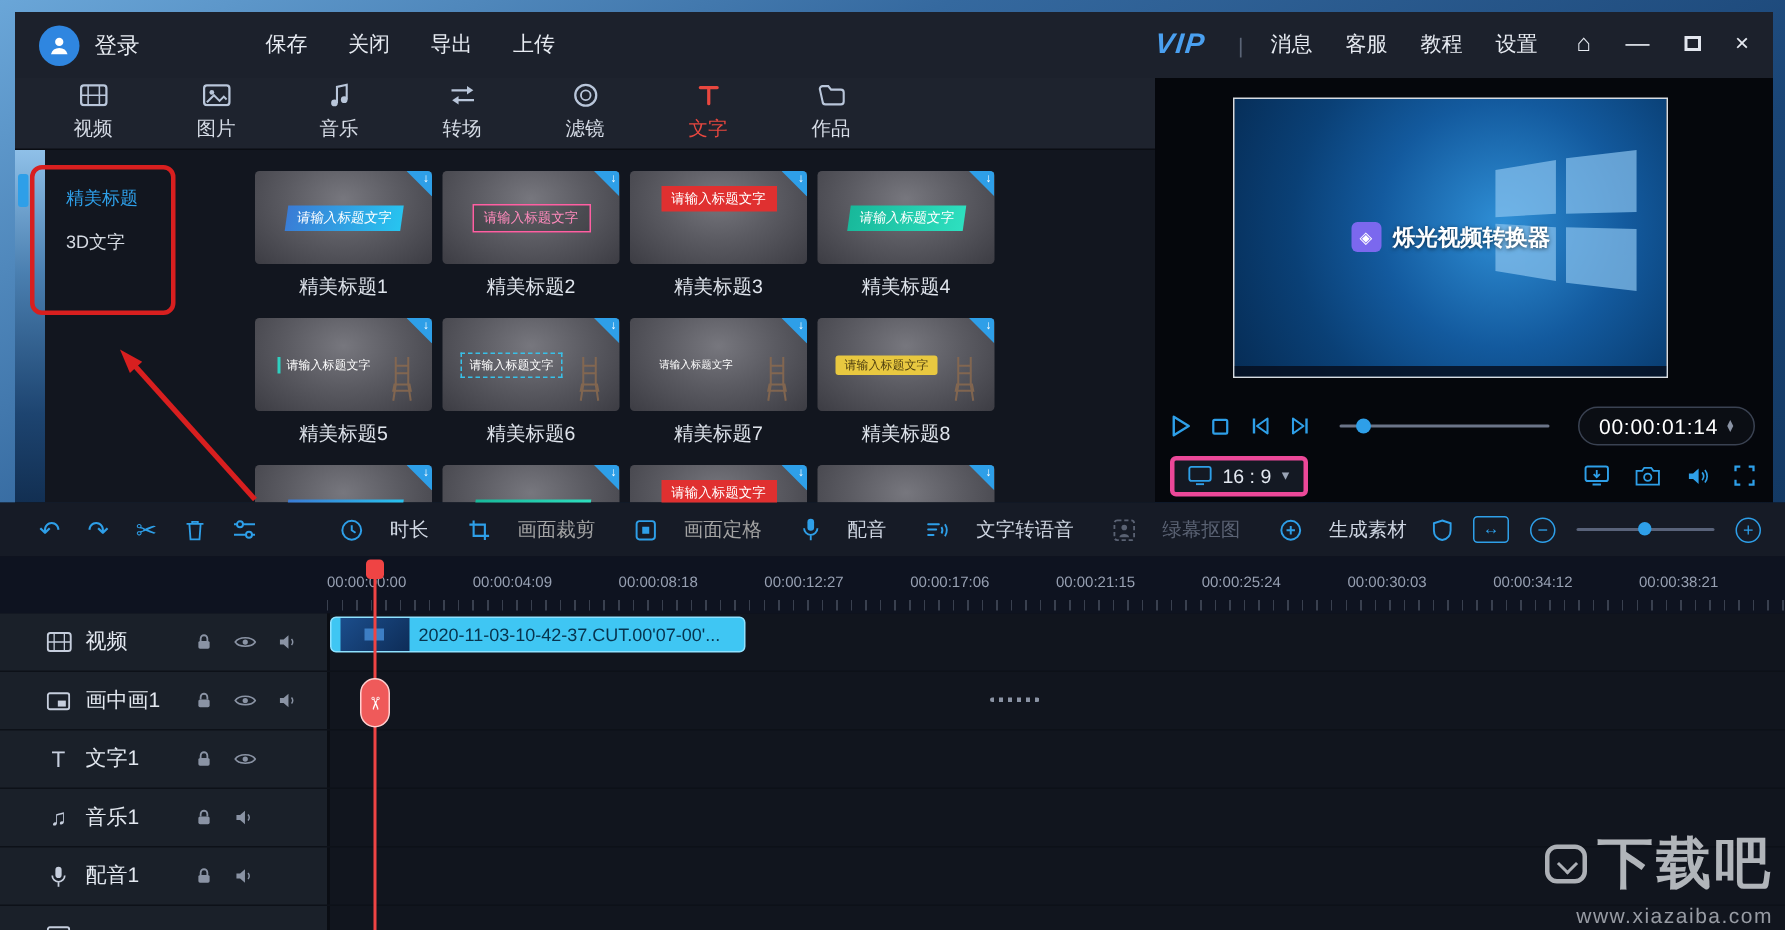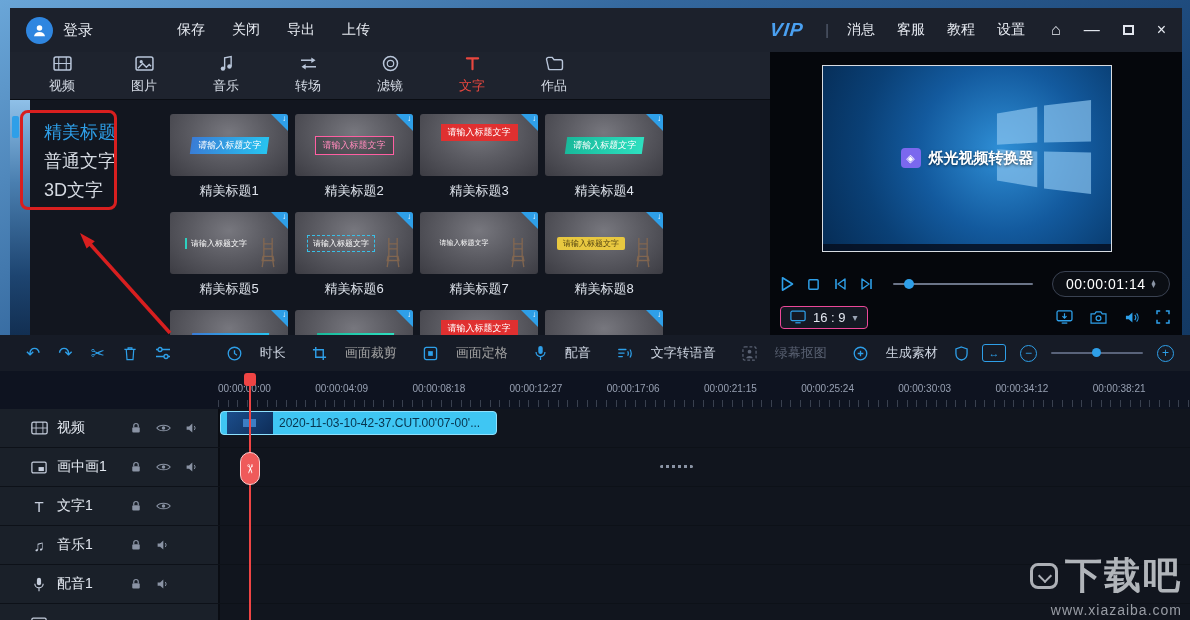--- a/index.html
+++ b/index.html
@@ -31,21 +31,21 @@
   .left-pane{position:absolute;left:10px;top:52px;width:760px;height:283px;background:#12161f}
   .media-tabs{height:48px;background:#1e232e;display:flex;align-items:flex-end;padding:0 0 4px 36px;gap:50px;border-bottom:1px solid #0a0d13}
   .mtab{display:flex;flex-direction:column;align-items:center;gap:4px;color:#b9c6da;cursor:pointer;min-width:32px}
   .mtab .micon{height:20px;display:flex;align-items:center;justify-content:center}
   .mtab .mlabel{font-size:13px;color:#d6dce6}
   .mtab.active .micon{color:#e8473f}
   .mtab.active .mlabel{color:#e8473f}
   .library{position:absolute;left:0;top:48px;right:0;bottom:0;display:flex;background:#12161f;overflow:hidden}
   .desktop-strip{width:20px;background:linear-gradient(180deg,#8fc0e8,#4a7fb0 35%,#1d4470 75%,#122f52)}
   .sidebar{width:118px;padding:18px 0 0 14px}
-  .sidebar .sitem{font-size:18px;line-height:29px;color:#d5dae2;cursor:pointer}
+  .sidebar .sitem{font-size:12px;line-height:29px;color:#d5dae2;cursor:pointer}
   .sidebar .sitem.active{color:#2e9fe8}
   .grid{flex:1;padding:14px 0 0 22px;display:grid;grid-template-columns:repeat(4,125px);grid-auto-rows:86px;row-gap:12px}
   .gitem{width:118px;cursor:pointer}
   .thumb{position:relative;width:118px;height:62px;border-radius:3px;overflow:hidden;
     background:radial-gradient(ellipse at 50% 30%,#77777e 0%,#5b5b62 45%,#3c3c43 100%);
     display:flex;align-items:center;justify-content:center}
   .gcap{margin-top:6px;text-align:center;font-size:13px;color:#dfe4ec}
   .dl{position:absolute;top:0;right:0;width:17px;height:17px;clip-path:polygon(0 0,100% 0,100% 100%);
     background:#2e9fe8;color:#fff;font-size:8px;line-height:9px;text-align:right;padding-right:2px}
   .ttl{white-space:nowrap;z-index:2}
@@ -75,21 +75,21 @@
   .ov-icon{width:20px;height:20px;border-radius:4px;background:#7b68ee;color:#fff;font-size:11px;display:flex;align-items:center;justify-content:center}
   .ov-title{font-size:15px;font-weight:bold;color:#fff;text-shadow:0 1px 3px rgba(0,0,0,.65)}
   .pv-controls{position:absolute;left:10px;right:12px;top:218px;height:28px;display:flex;align-items:center;gap:13px;color:#2e9fe8}
   .pvbtn{cursor:pointer;display:flex;align-items:center}
   .pv-slider{flex:1;height:2px;background:#6b7488;border-radius:1px;position:relative;margin:0 6px;cursor:pointer}
   .pv-knob{position:absolute;left:8%;top:-4px;width:10px;height:10px;border-radius:50%;background:#2e9fe8}
   .timecode{width:118px;height:26px;border:1px solid #3a4252;border-radius:13px;background:#0b0e14;
     display:flex;align-items:center;justify-content:center;gap:6px;color:#fff;font-size:14px;letter-spacing:.5px;cursor:pointer}
   .spin{display:flex;flex-direction:column;line-height:.55;font-size:8px;color:#8a93a4}
   .pv-row2{position:absolute;left:10px;right:12px;top:252px;height:26px;display:flex;align-items:center;color:#2e9fe8}
-  .aspect{display:flex;align-items:center;gap:7px;background:#141923;border:1px solid #ec4899;border-radius:4px;padding:3px 9px;cursor:pointer}
+  .aspect{display:flex;align-items:center;gap:7px;background:#141923;border:3px solid #ec4899;border-radius:4px;padding:3px 9px;cursor:pointer}
   .aspect .alabel{font-size:13px;color:#e3e8f0}
   .aspect .chev{font-size:10px;color:#9aa4b5}
   .pv-icons{margin-left:auto;display:flex;gap:17px;align-items:center}
 
   
   .timeline{position:absolute;left:0;top:335px;width:1190px;height:285px;background:#0d1118;overflow:hidden}
   .tl-toolbar{height:36px;background:#161b26;display:flex;align-items:center;padding:0 16px 0 26px;color:#2e9fe8}
   .tool-group{display:flex;gap:18px;align-items:center}
   .tgi{font-size:17px;line-height:1;cursor:pointer;display:flex;align-items:center}
   .tbtns{display:flex;gap:26px;align-items:center;margin-left:56px}
@@ -244,21 +244,20 @@
             </svg>
           </span>
         <span class="mlabel">作品</span>
       </div>
     </nav>
 
     <div class="library">
       <div class="desktop-strip"></div>
       <aside class="sidebar">
         <div class="sitem active">精美标题</div>
-        <div class="sitem">普通文字</div>
         <div class="sitem">3D文字</div>
       </aside>
       <div class="grid">
         <figure class="gitem v1">
           <div class="thumb">
             <span class="ttl">请输入标题文字</span>
             <span class="dl">↓</span>
           </div>
           <figcaption class="gcap">精美标题1</figcaption>
         </figure>

